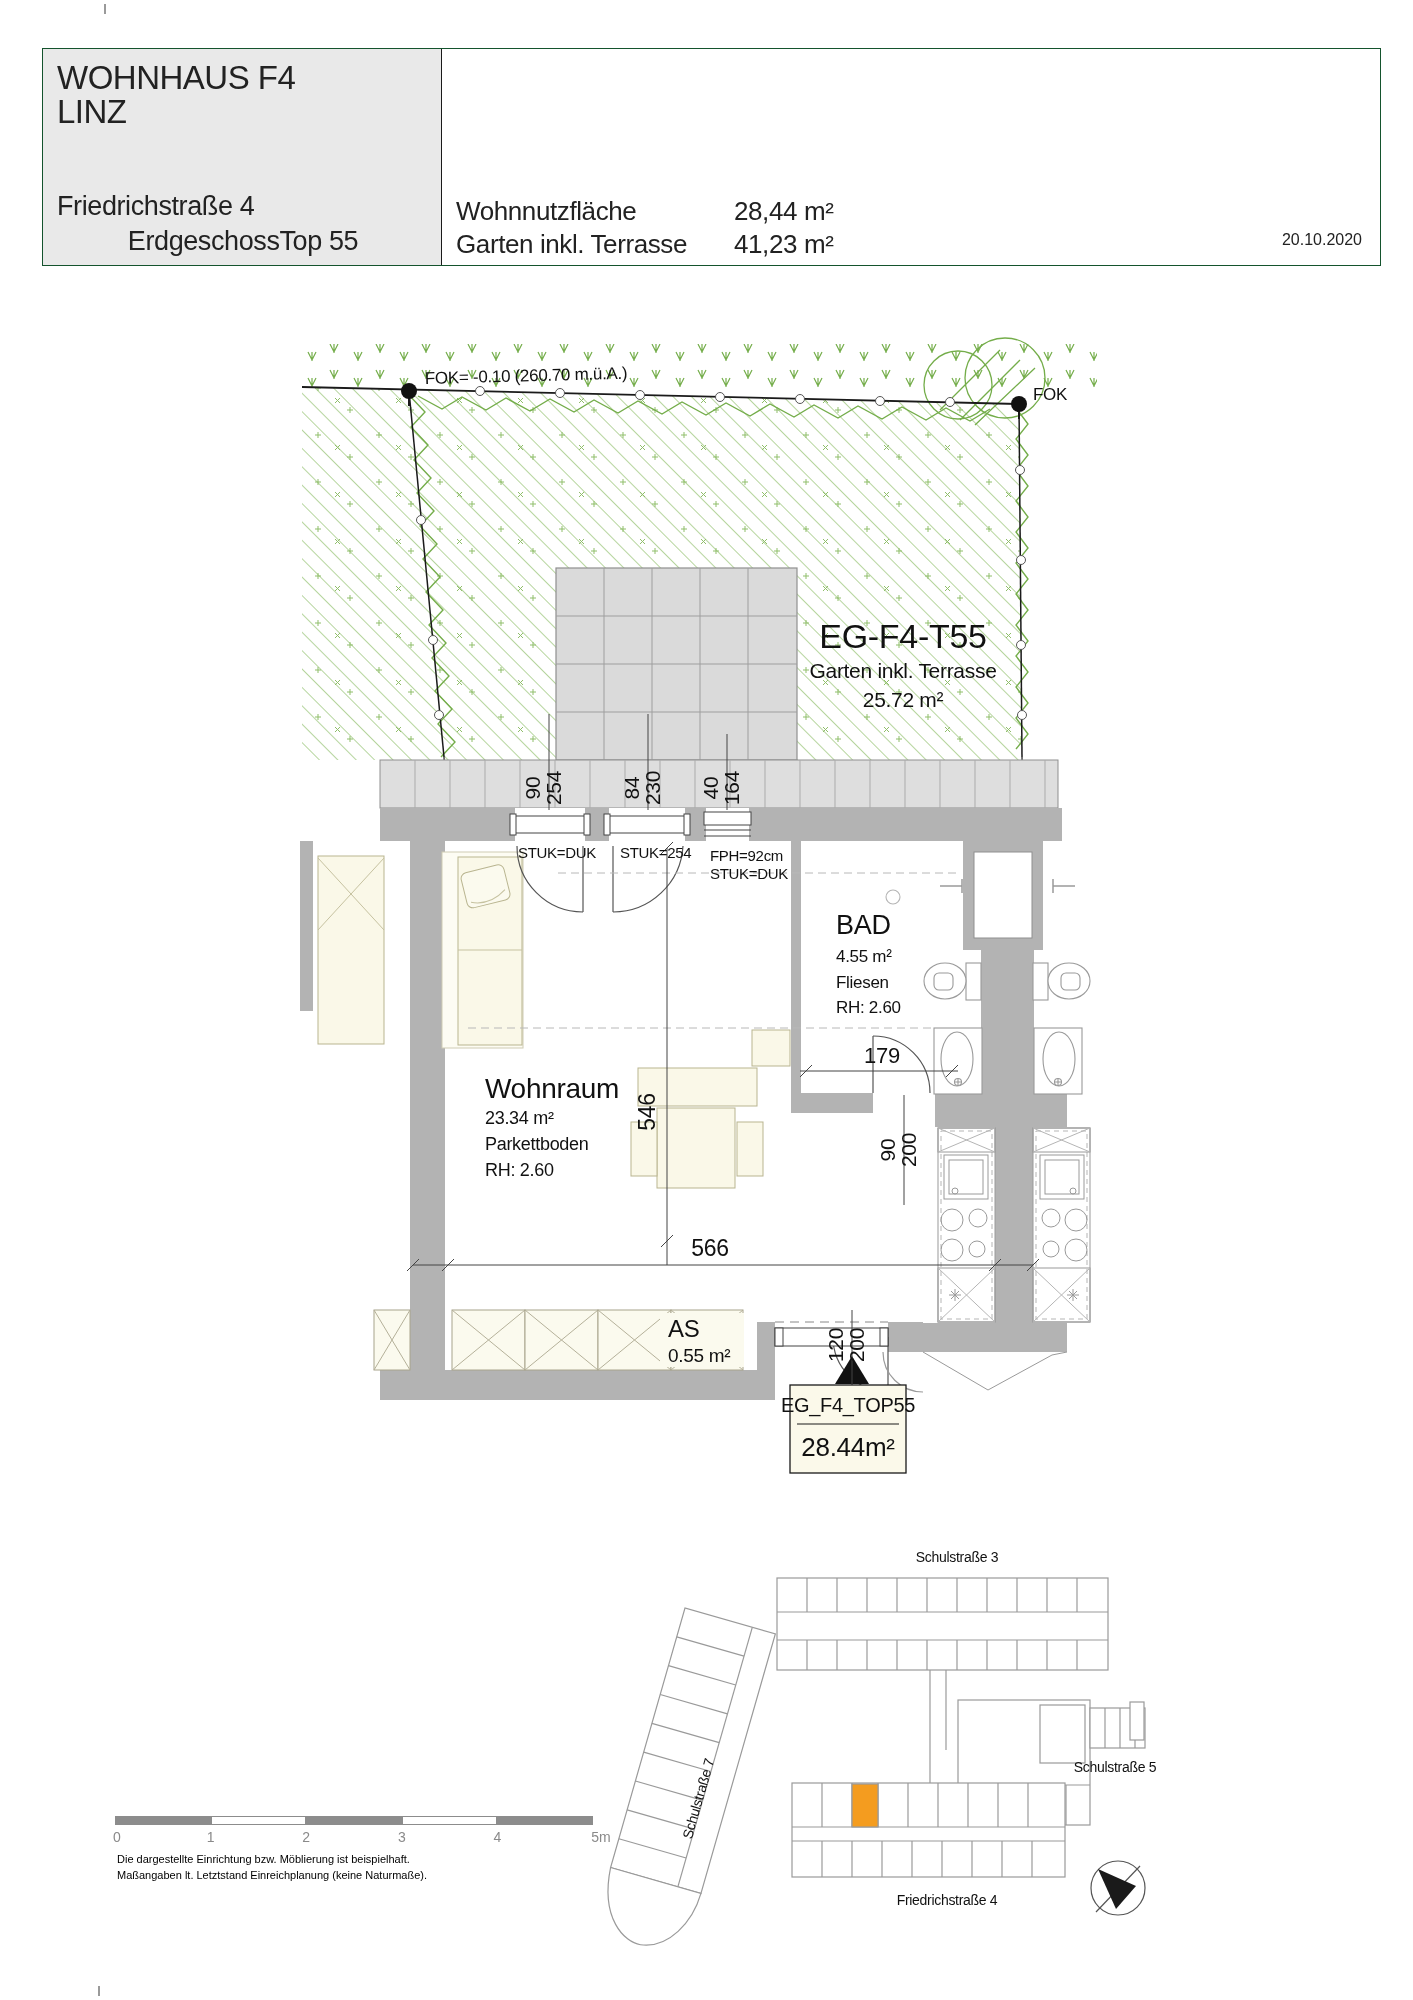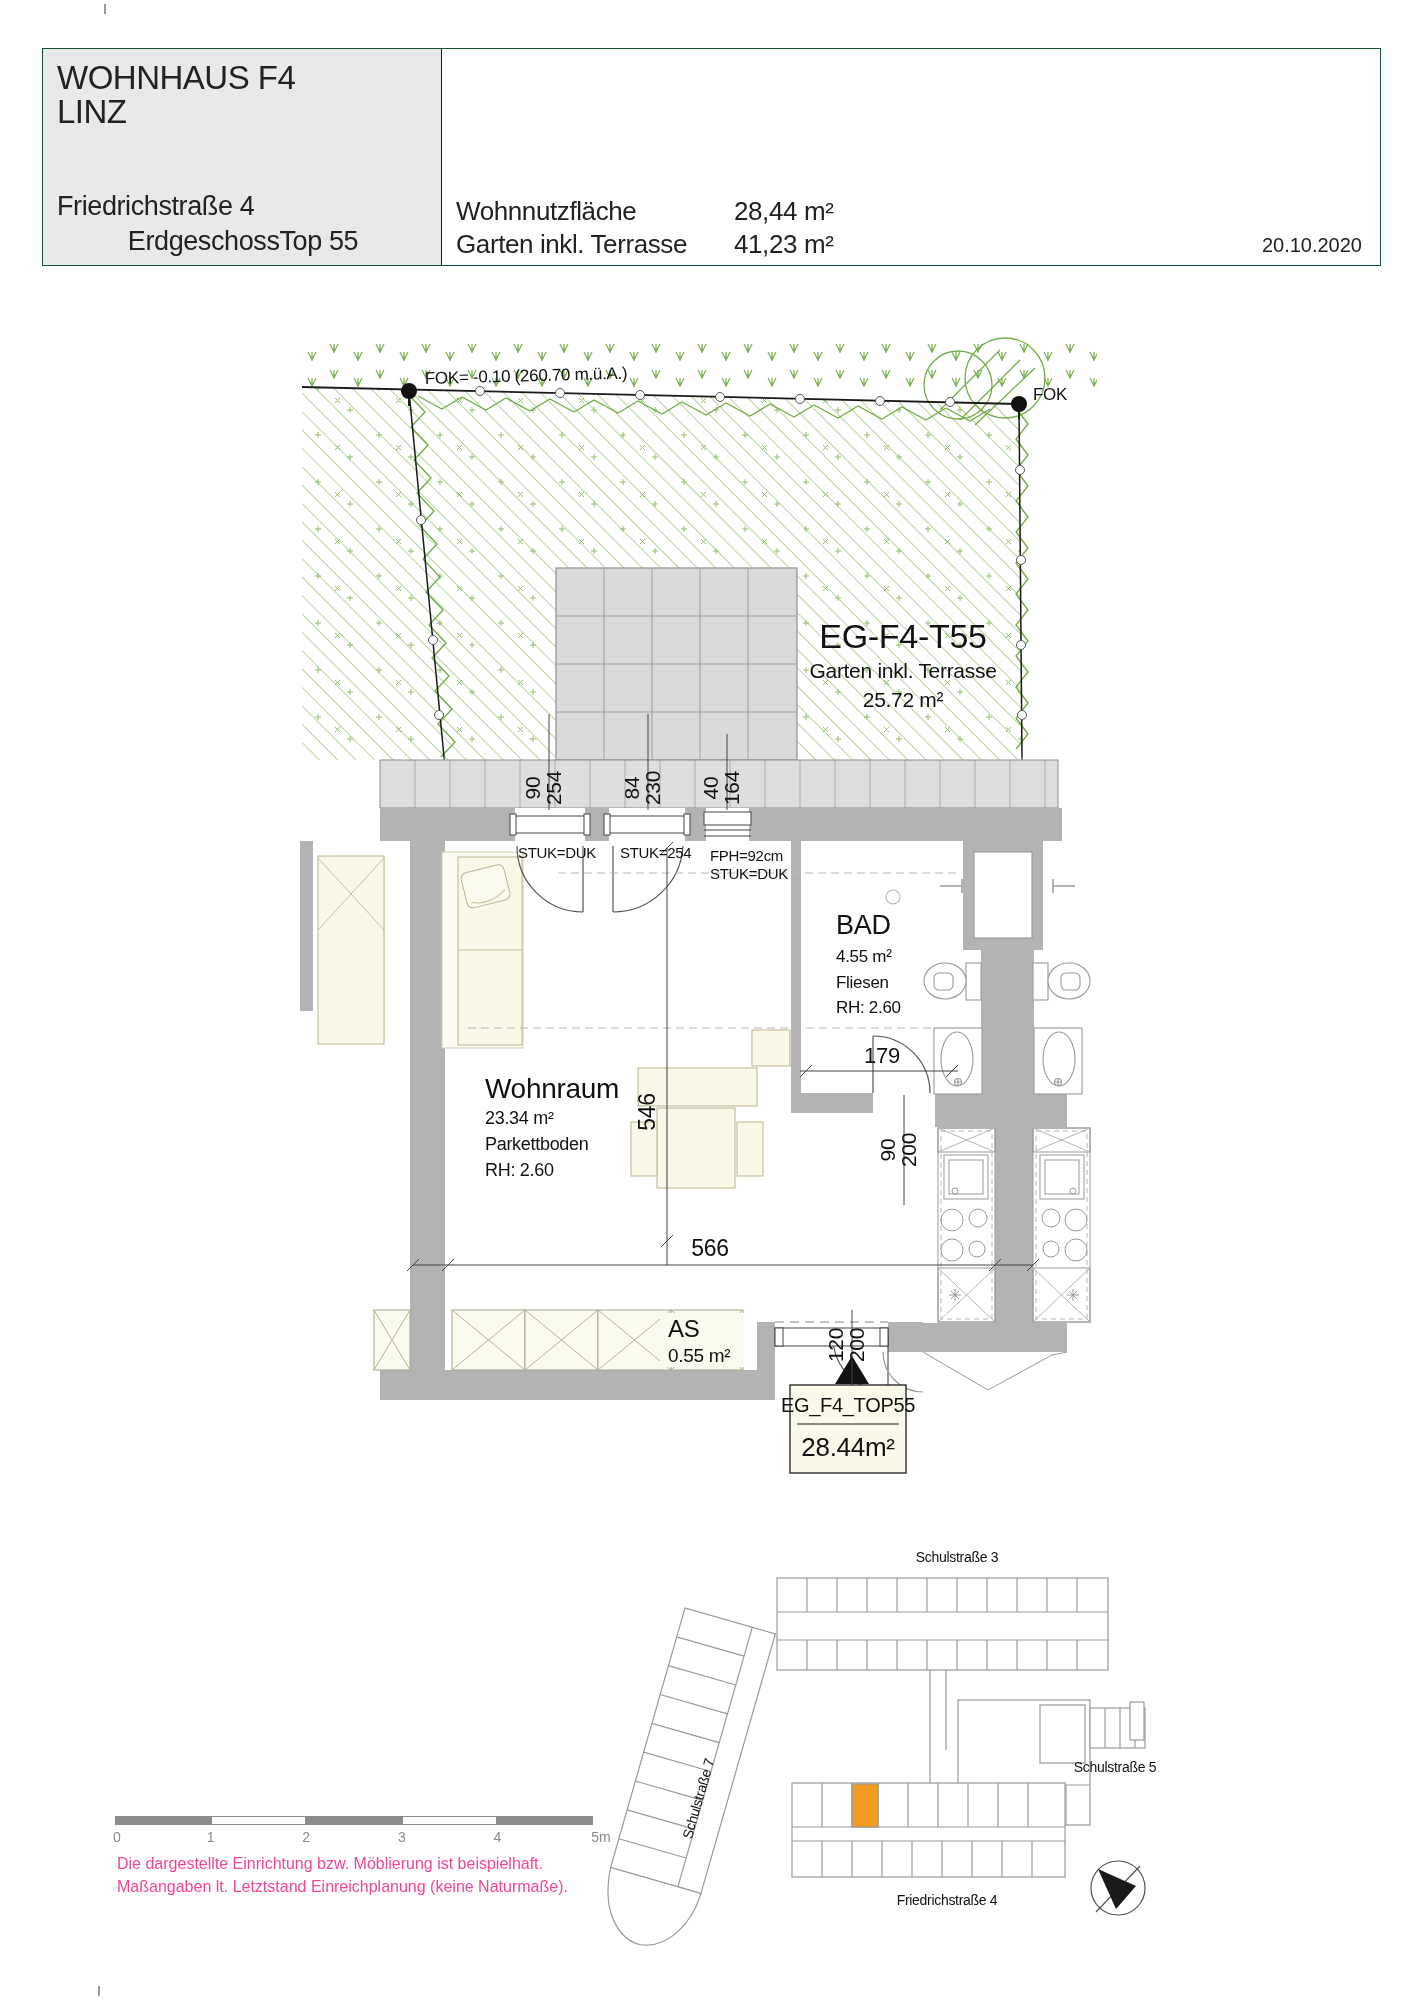--- a/index.html
+++ b/index.html
@@ -8,29 +8,29 @@
   .abs{position:absolute;}
   
   #hdr-box{left:42px;top:48px;width:1337px;height:216px;border:1px solid #14532d;}
   #hdr-gray{left:0;top:0;width:398px;height:216px;background:#e9e9e9;border-right:1px solid #1a1a1a;}
   .hdr-title{left:14px;font-size:33px;letter-spacing:-0.5px;color:#222;}
   .hdr-sub{left:14px;font-size:27px;letter-spacing:-0.4px;color:#222;}
   #hdr-floor-row{left:14px;right:12px;bottom:8px;display:flex;justify-content:center;
                  font-size:27px;letter-spacing:-0.4px;color:#222;}
   .metric-row{left:413px;width:560px;display:flex;font-size:26px;letter-spacing:-0.4px;color:#222;}
   .metric-label{width:278px;}
-  #hdr-date{right:18px;bottom:8px;font-size:20px;color:#222;}
+  #hdr-date{right:18px;bottom:16px;font-size:16px;color:#222;}
   
   #scalebar{left:115px;top:1816px;width:478px;height:42px;}
   #scalebar-bar{display:flex;width:478px;height:9px;}
   .seg{width:95.6px;height:9px;box-sizing:border-box;}
   .seg.dark{background:#8c8c8c;}
   .seg.light{background:#ffffff;border:1px solid #8c8c8c;}
   .tick-label{position:absolute;top:13px;transform:translateX(-50%);font-size:14px;color:#8a8a8a;}
-  #disclaimer{left:117px;top:1852px;font-size:16px;line-height:1.45;color:#ec4899;}
+  #disclaimer{left:117px;top:1852px;font-size:11px;line-height:1.45;color:#000000;}
   .regmark{width:2px;height:10px;background:#9a9a9a;}
   svg text{font-family:"Liberation Sans",sans-serif;fill:#111;letter-spacing:-0.3px;}
 </style>
 </head>
 <body>
 
 <div id="page">
 
   <div class="abs regmark" style="left:104px;top:4px;"></div>
   <div class="abs regmark" style="left:98px;top:1986px;"></div>

